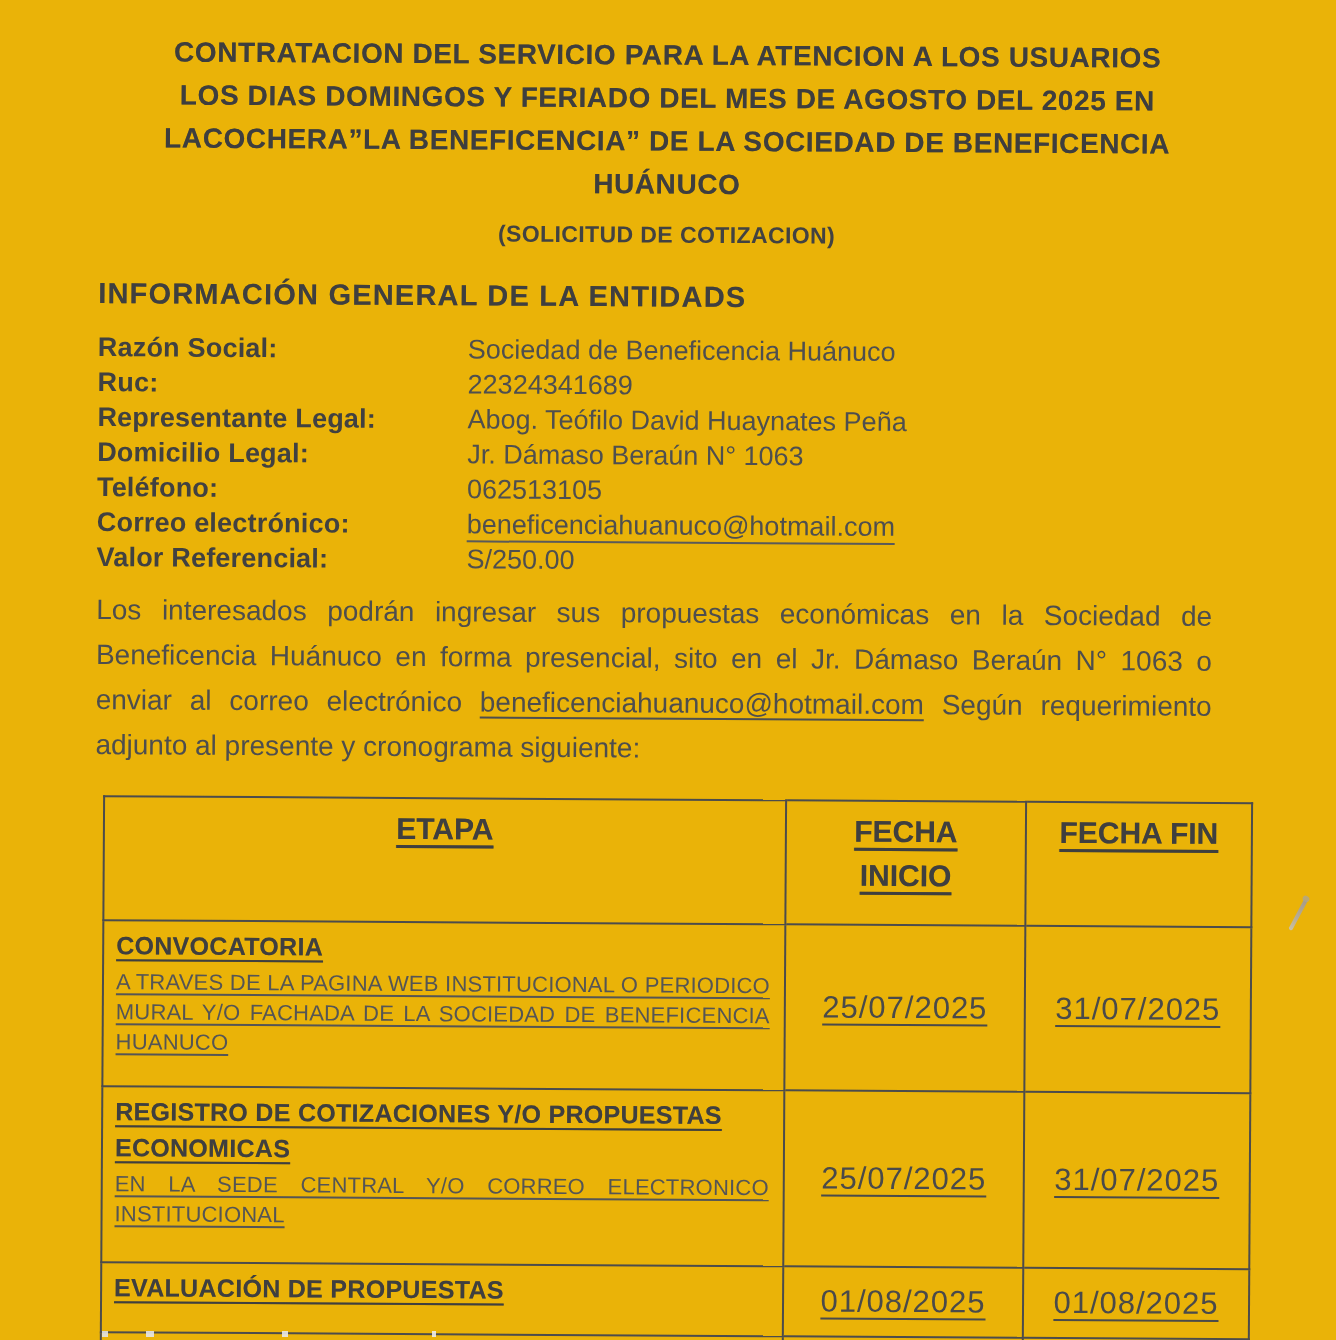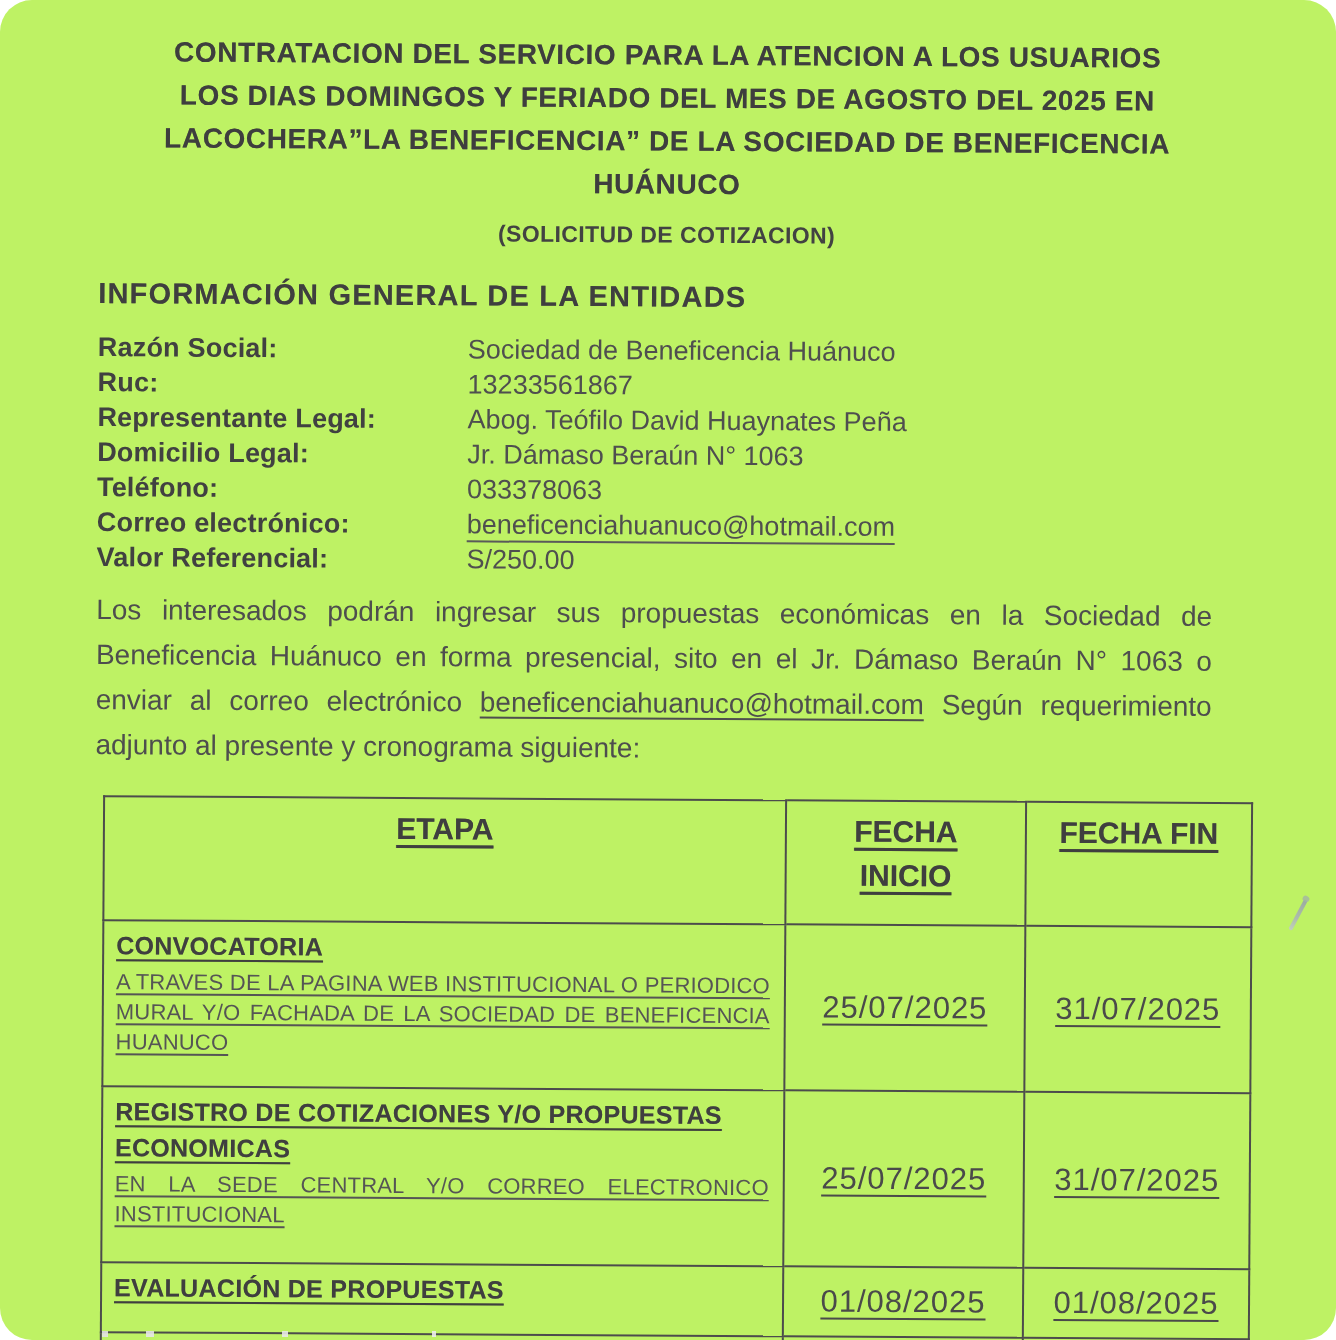--- a/index.html
+++ b/index.html
@@ -1,24 +1,23 @@
 <!DOCTYPE html>
 <html><head>
 <meta charset="utf-8">
 <style>
   html, body { margin: 0; padding: 0; background: #ffffff; }
   .page {
     position: relative;
     width: 1336px;
     height: 1340px;
-    background: #bef264;
+    background: #eab308;
     overflow: hidden;
     font-family: "Liberation Sans", sans-serif;
     color: #4a4a4a;
-    border-radius: 32px;
   }
   .content {
     position: absolute;
     left: 0; top: 0; right: 0;
     transform: rotate(0.35deg);
     transform-origin: 55% 0;
     padding-top: 34px;
   }
   
   .title-block {
@@ -195,33 +194,33 @@
 
       <div class="section-heading">INFORMACIÓN GENERAL DE LA ENTIDADS</div>
 
       <div class="info-block">
         <div class="info-row">
           <div class="info-label">Razón Social:</div>
           <div class="info-value">Sociedad de Beneficencia Huánuco</div>
         </div>
         <div class="info-row">
           <div class="info-label">Ruc:</div>
-          <div class="info-value">13233561867</div>
+          <div class="info-value">22324341689</div>
         </div>
         <div class="info-row">
           <div class="info-label">Representante Legal:</div>
           <div class="info-value">Abog. Teófilo David Huaynates Peña</div>
         </div>
         <div class="info-row">
           <div class="info-label">Domicilio Legal:</div>
           <div class="info-value">Jr. Dámaso Beraún N° 1063</div>
         </div>
         <div class="info-row">
           <div class="info-label">Teléfono:</div>
-          <div class="info-value">033378063</div>
+          <div class="info-value">062513105</div>
         </div>
         <div class="info-row">
           <div class="info-label">Correo electrónico:</div>
           <div class="info-value"><span class="email-underline">beneficenciahuanuco@hotmail.com</span></div>
         </div>
         <div class="info-row">
           <div class="info-label">Valor Referencial:</div>
           <div class="info-value">S/250.00</div>
         </div>
       </div>

